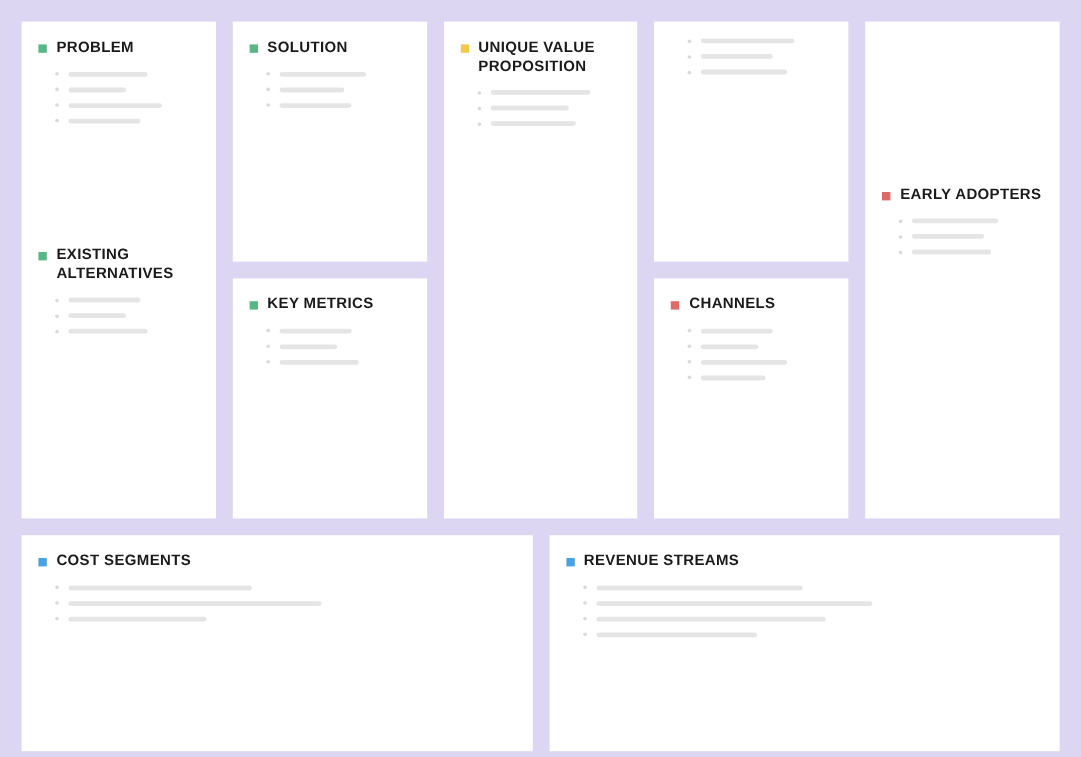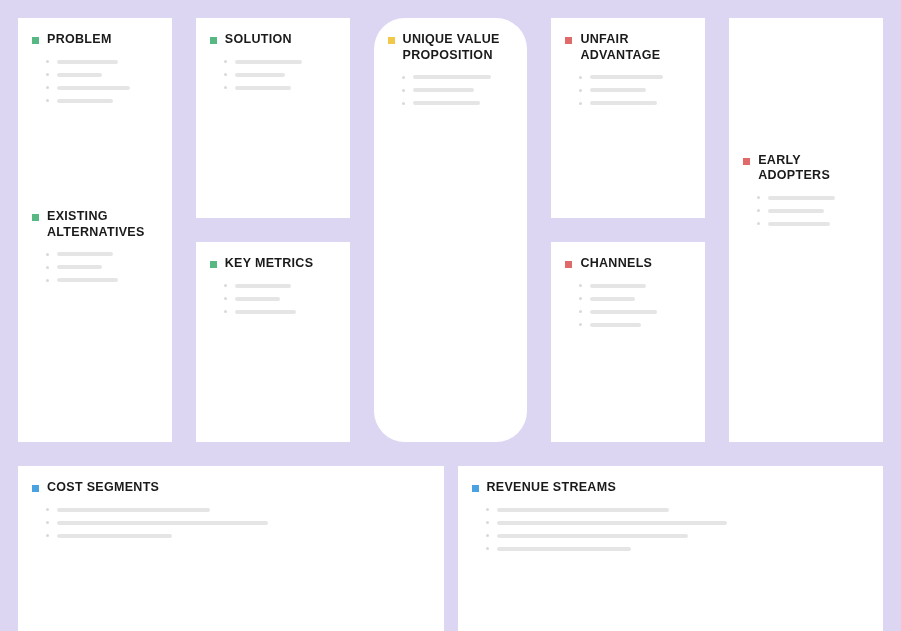--- a/index.html
+++ b/index.html
@@ -7,21 +7,21 @@
   background: #ddd6f3;
   font-family: -apple-system, BlinkMacSystemFont, "Segoe UI", Arial, sans-serif;
   width: 901px;
   height: 631px;
   padding: 18px;
 }
 .canvas {
   display: grid;
   grid-template-columns: repeat(5, 1fr);
   grid-template-rows: 200px 200px 180px;
-  gap: 24px;
+  gap: 14px;
   width: 100%;
   height: 100%;
 }
 .card {
   background: #fff;
   padding: 14px 14px;
   display: flex;
   flex-direction: column;
 }
 .section {
@@ -69,21 +69,21 @@
 }
 .bar {
   height: 4px;
   background: #e5e5e5;
   border-radius: 2px;
 }
 
 .col1 { grid-column: 1; grid-row: 1 / span 2; }
 .col2a { grid-column: 2; grid-row: 1; }
 .col2b { grid-column: 2; grid-row: 2; }
-.col3 { grid-column: 3; grid-row: 1 / span 2; border-radius: 31px; }
+.col3 { grid-column: 3; grid-row: 1 / span 2; }
 .col4a { grid-column: 4; grid-row: 1; }
 .col4b { grid-column: 4; grid-row: 2; }
 .col5 { grid-column: 5; grid-row: 1 / span 2; }
 
 .bottom-row {
   grid-column: 1 / span 5;
   grid-row: 3;
   display: grid;
   grid-template-columns: 1fr 1fr;
   gap: 14px;
@@ -209,24 +209,20 @@
             <span class="bar" style="width: 60%;"></span>
           </div>
         </div>
     </div>
     <div style="flex:1"></div>
     <div style="flex:1.6"></div>
   </div>
 
   <div class="card col4a">
     <div class="section">
-      <div class="heading">
-        <span class="marker red"></span>
-        <span class="title">UNFAIR ADVANTAGE</span>
-      </div>
       <div class="lines">
           <div class="line">
             <span class="dot"></span>
             <span class="bar" style="width: 65%;"></span>
           </div>
           <div class="line">
             <span class="dot"></span>
             <span class="bar" style="width: 50%;"></span>
           </div>
           <div class="line">

